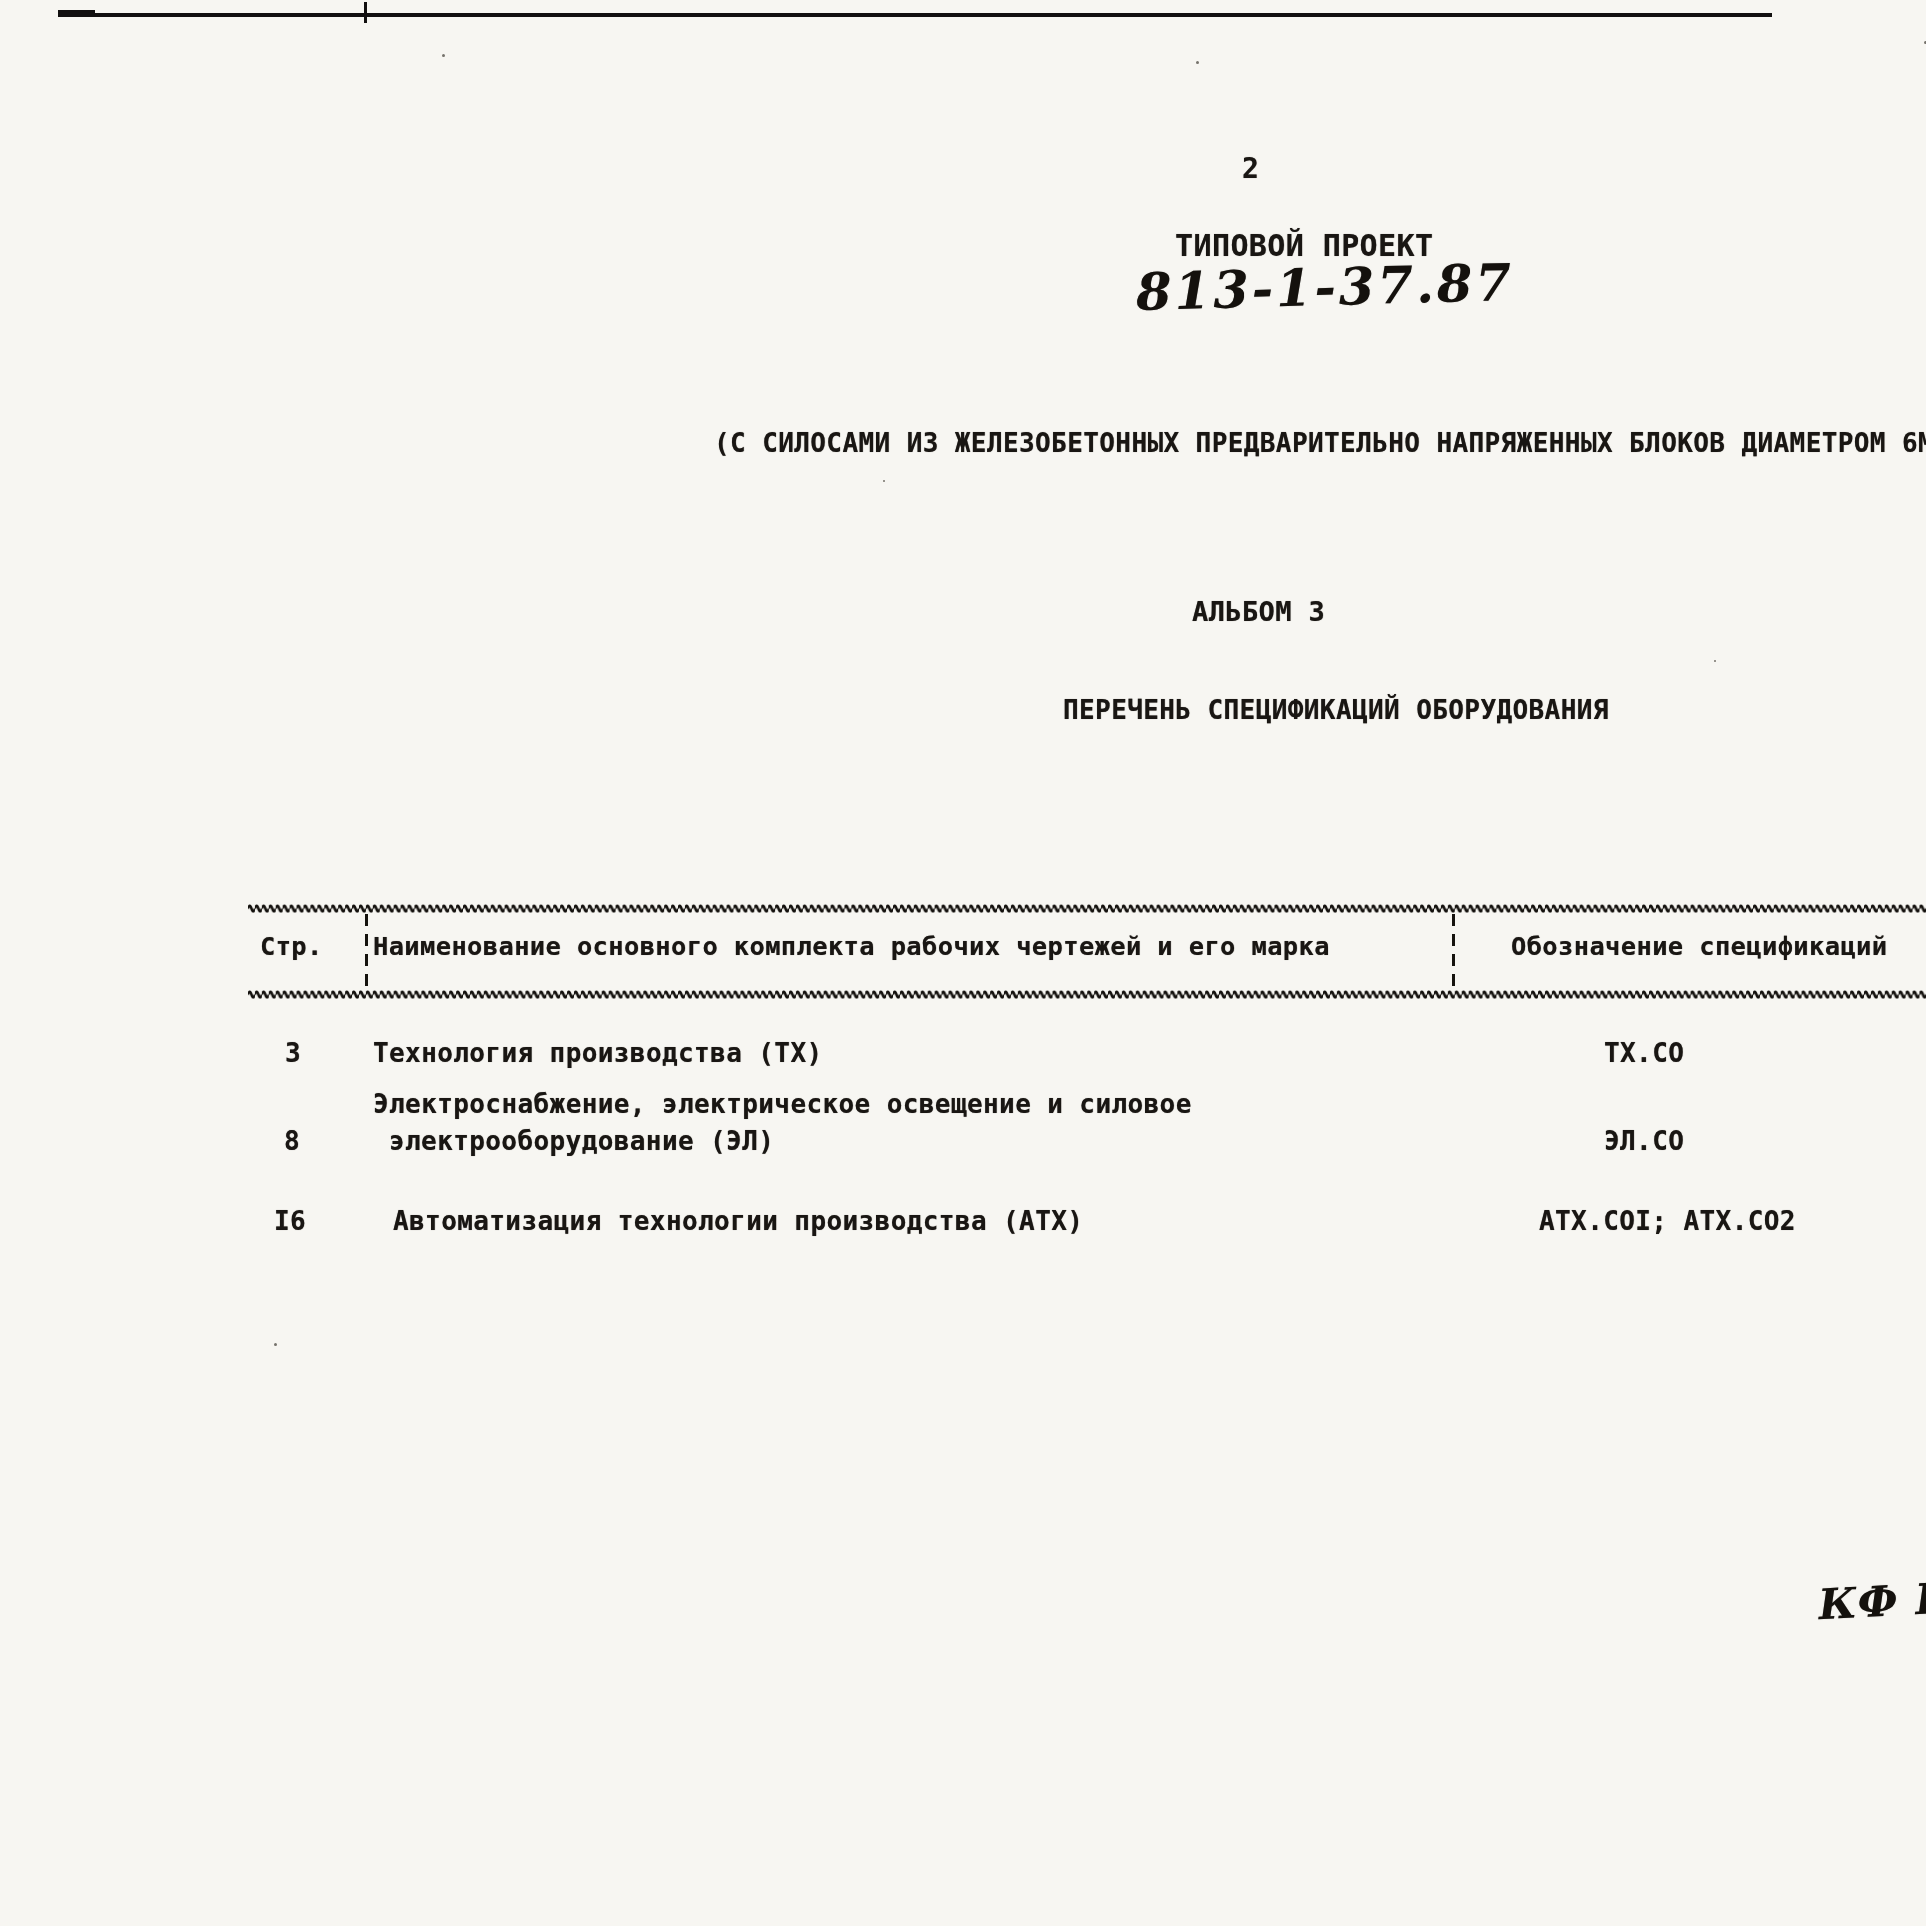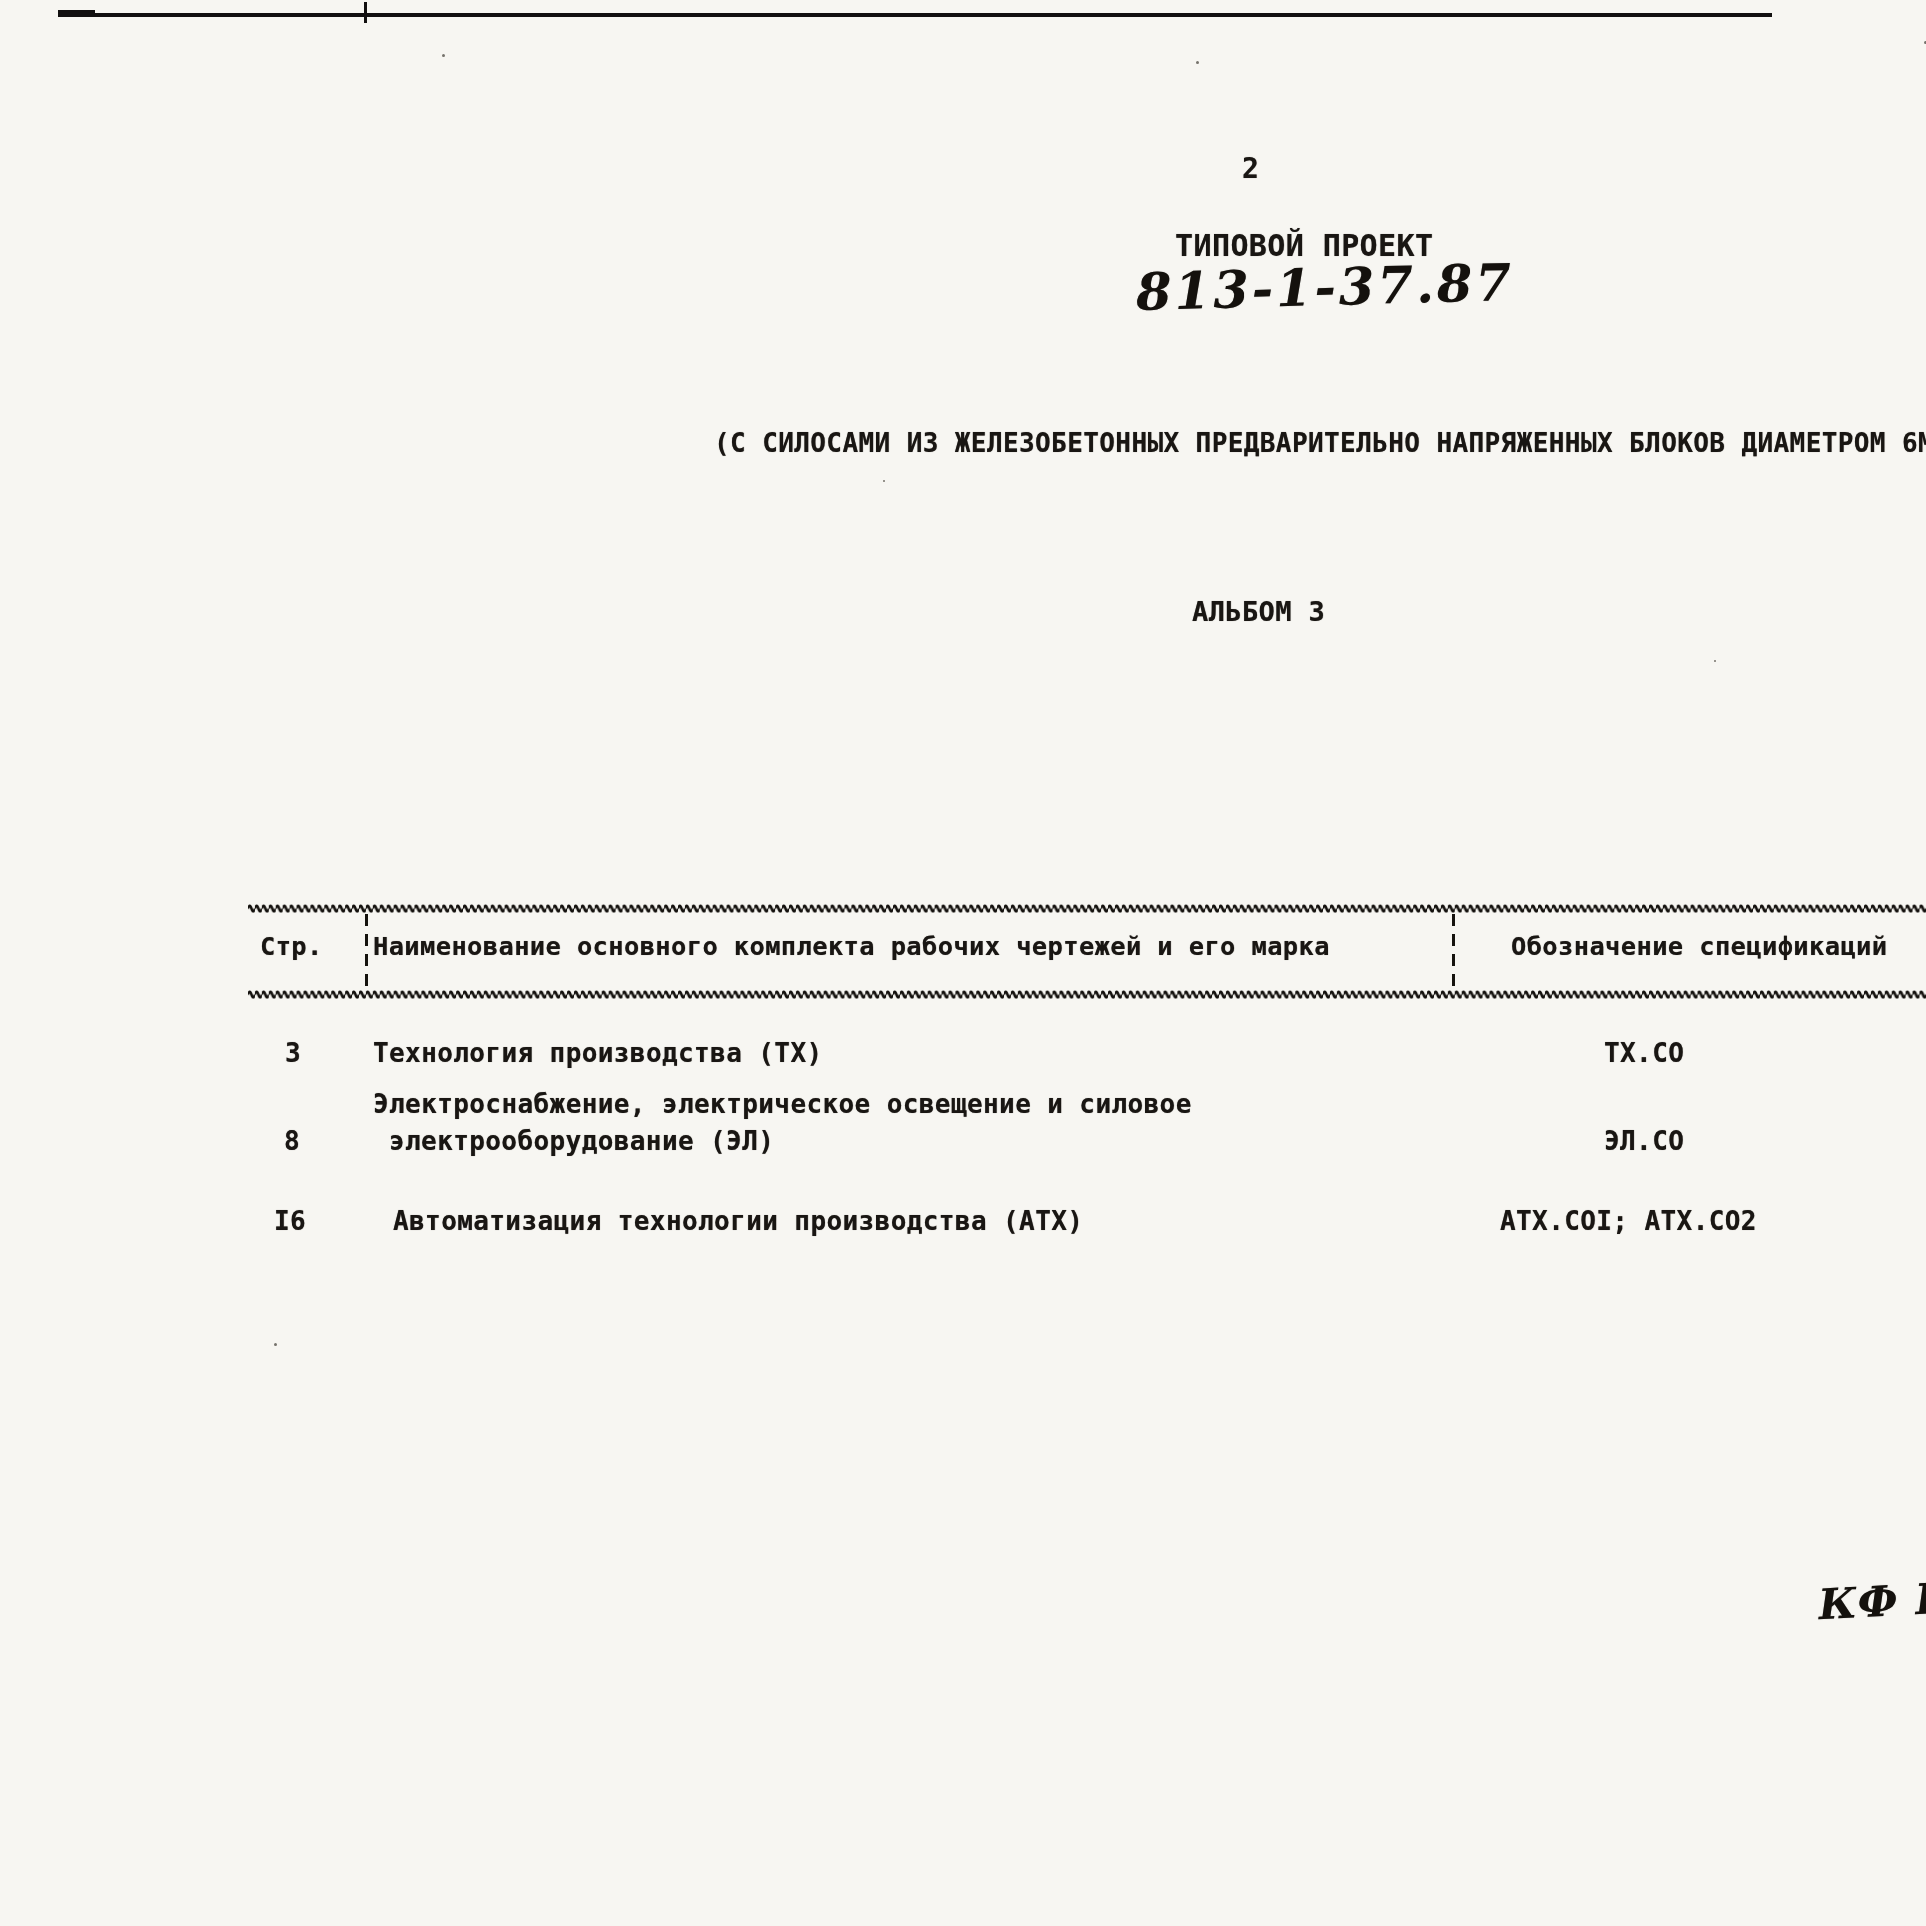--- a/index.html
+++ b/index.html
@@ -56,20 +56,21 @@
   <div class="tw" style="left:1242px;top:152px;font-size:28px;">2</div>
 
   <div class="tw" style="left:1175px;top:228px;font-size:30px;">ТИПОВОЙ ПРОЕКТ</div>
 
   <div class="hand" style="left:1136px;top:257px;font-size:51px;letter-spacing:3.1px;transform:rotate(-1.5deg);">813-1-37.87</div>
 
   <div class="tw" style="left:714px;top:428px;font-size:26px;">(С СИЛОСАМИ ИЗ ЖЕЛЕЗОБЕТОННЫХ ПРЕДВАРИТЕЛЬНО НАПРЯЖЕННЫХ БЛОКОВ ДИАМЕТРОМ 6М)</div>
 
   <div class="tw" style="left:1192px;top:596px;font-size:27px;">АЛЬБОМ 3</div>
 
+  <div class="tw" style="left:1063px;top:695px;font-size:26px;">ПЕРЕЧЕНЬ СПЕЦИФИКАЦИЙ ОБОРУДОВАНИЯ</div>
 
   <div>
 
     <svg class="wave" style="left:248px;top:904px;" width="2261" height="9.2" viewBox="0 0 5868 24" preserveAspectRatio="none">
       <defs>
         <pattern id="w1" width="18" height="24" patternUnits="userSpaceOnUse">
           <path d="M0,12 C3,2 6,2 9,12 C12,22 15,22 18,12" fill="none" stroke="#14110e" stroke-width="6.5"></path>
         </pattern>
       </defs>
       <rect width="5868" height="24" fill="url(#w1)"></rect>
@@ -95,20 +96,20 @@
     <div class="tw" style="left:373px;top:1038px;font-size:26px;">Технология производства (ТХ)</div>
     <div class="tw" style="left:1604px;top:1038px;font-size:26px;">ТХ.СО</div>
 
     <div class="tw" style="left:373px;top:1089px;font-size:26px;">Электроснабжение, электрическое освещение и силовое</div>
     <div class="tw" style="left:284px;top:1126px;font-size:26px;">8</div>
     <div class="tw" style="left:373px;top:1126px;font-size:26px;margin-left:16px;">электрооборудование (ЭЛ)</div>
     <div class="tw" style="left:1604px;top:1126px;font-size:26px;">ЭЛ.СО</div>
 
     <div class="tw" style="left:274px;top:1206px;font-size:26px;">I6</div>
     <div class="tw" style="left:373px;top:1206px;font-size:26px;margin-left:20px;">Автоматизация технологии производства (АТХ)</div>
-    <div class="tw" style="left:1500px;top:1206px;font-size:26px;">АТХ.СОI; АТХ.СО2</div>
+    <div class="tw" style="left:1539px;top:1206px;font-size:26px;">АТХ.СОI; АТХ.СО2</div>
 
   </div>
 
   <div class="hand" style="left:1818px;top:1564px;font-size:42px;letter-spacing:1.2px;transform:rotate(-3deg);">КФ ЦИТП инв. № 9776/3</div>
 
 </div>
 
 
 </body></html>

